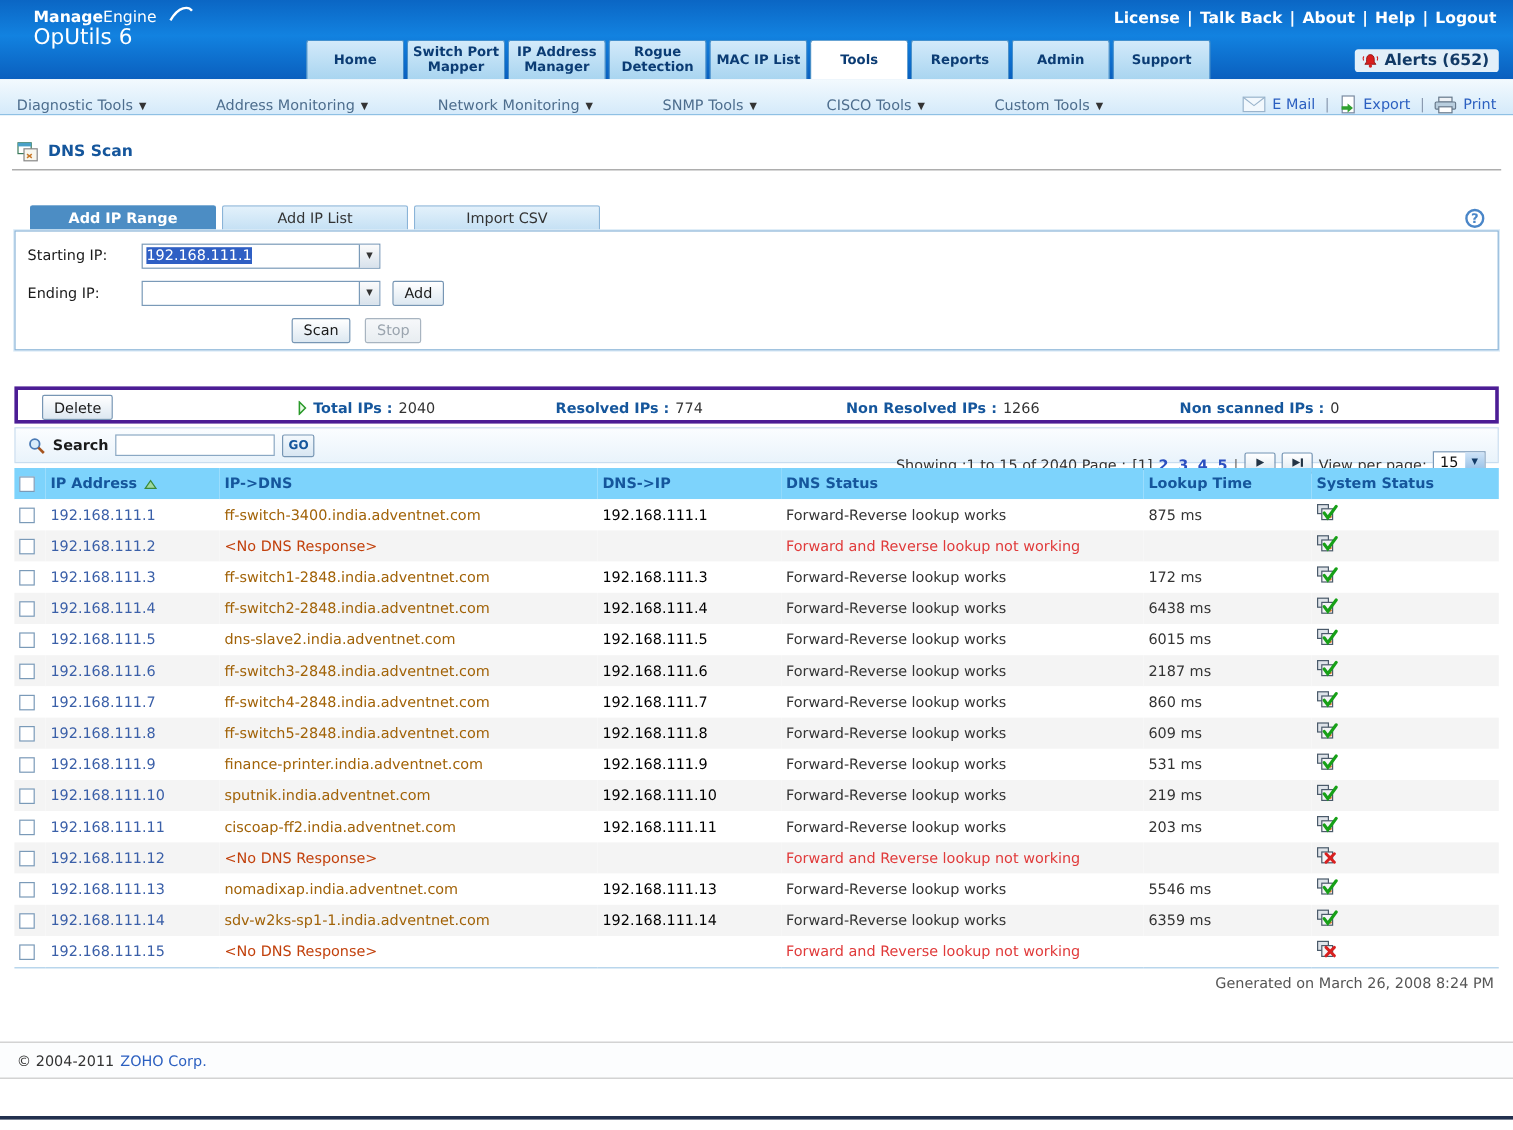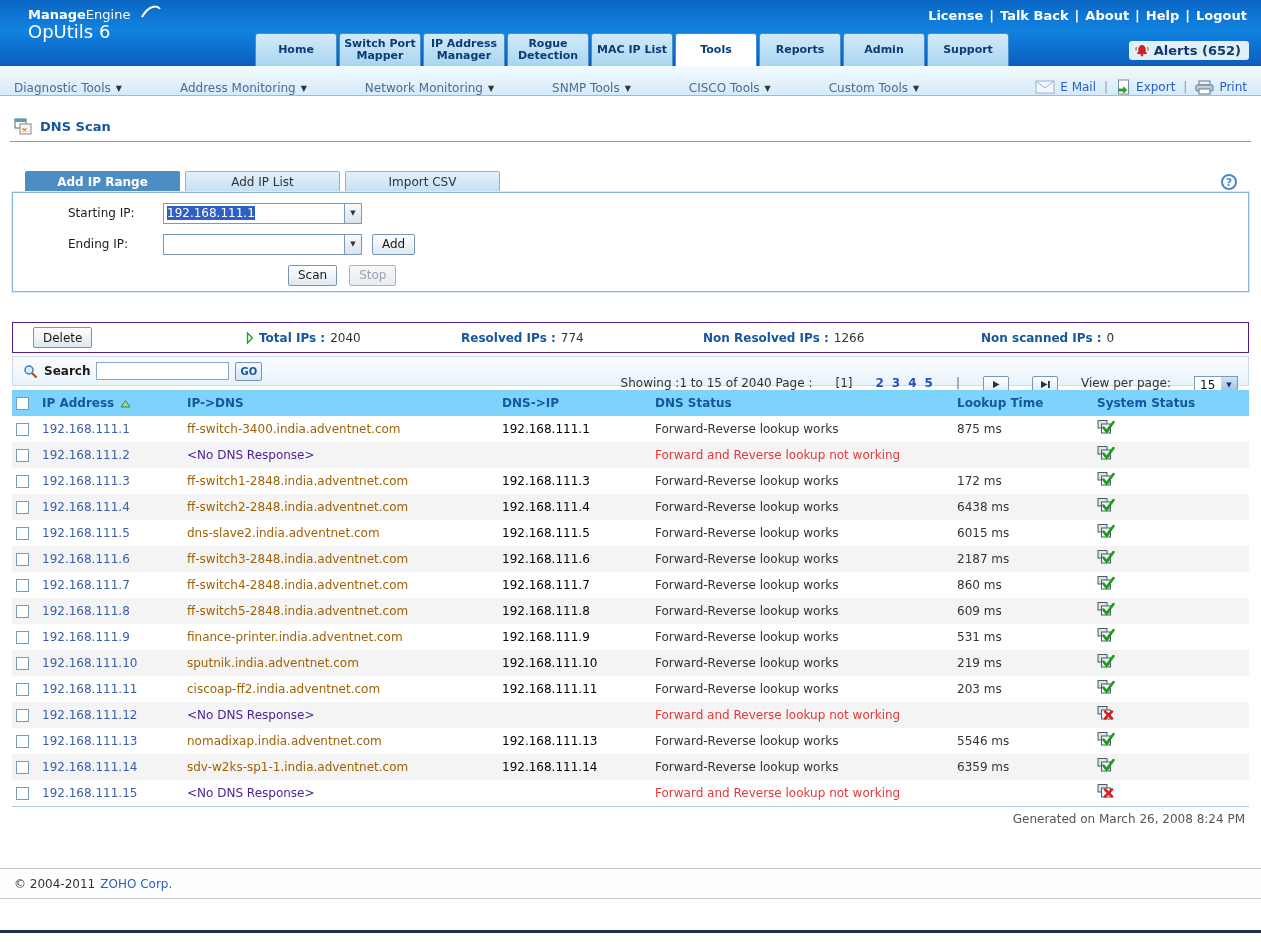--- a/index.html
+++ b/index.html
@@ -49,53 +49,53 @@
   .stab { width:155px; height:21px; font-size:12px; display:flex; align-items:center; justify-content:center;
     border:1px solid #8ab4d8; border-bottom:none; background:linear-gradient(#e3f1fb,#c4e0f4);
     color:#333; border-radius:2px 2px 0 0; cursor:pointer; }
   .stab.active { background:#4c8dc4; color:#fff; font-weight:bold; border-color:#4c8dc4; }
   .help-circle { position:absolute; top:174px; left:1221px; width:16px; height:16px; border:2px solid #4a86c8;
     border-radius:50%; color:#4a86c8; font-weight:bold; font-size:11px; display:flex; align-items:center;
     justify-content:center; cursor:pointer; }
 
   
   .form-panel { position:absolute; top:192px; left:12px; width:1237px; height:100px;
-    border:1px solid #8ab4d8; background:#fff; box-shadow:0 0 0 1px #d9eaf7;padding-left:45px; }
+    border:1px solid #8ab4d8; background:#fff; box-shadow:0 0 0 1px #d9eaf7; }
   .f-row { display:flex; align-items:center; margin:9px 0 0 10px; height:22px; }
   .f-label { width:95px; font-size:12px; color:#1a1a1a; }
   .combo { width:199px; height:21px; border:1px solid #7a9ab8; display:flex; background:#fff; }
   .combo-text { flex:1; padding:2px 3px; font-size:12px; overflow:hidden; white-space:nowrap; }
   .combo-text .sel { background:#2f5fc4; color:#fff; }
   .combo-btn { width:17px; background:linear-gradient(#fbfbfb,#d8e2ec); border-left:1px solid #7a9ab8;
     display:flex; align-items:center; justify-content:center; font-size:7px; color:#333; cursor:pointer; }
   .btn { font-family:inherit; font-size:12px; color:#1a1a1a; background:linear-gradient(#ffffff,#dde8f1);
     border:1px solid #7796b4; border-radius:2px; padding:1px 9px; height:21px; cursor:pointer; }
   .btn.disabled { color:#9aa4ae; border-color:#a8b4c0; background:linear-gradient(#f6f8fa,#e8edf1); }
   .scan-row { margin-left:230px; display:flex; gap:12px; }
 
   
   .stats-bar { position:absolute; top:322px; left:12px; width:1237px; height:31px;
-    border:1px solid #4c1d95; background:#fff; }
+    border:3px solid #4c1d95; background:#fff; }
   .stats-bar .btn { position:absolute; left:20px; top:4px; }
   .stat { position:absolute; top:8px; display:flex; align-items:center; gap:5px; font-size:12px; }
   .stat .s-label { color:#15569c; font-weight:bold; }
   .stat .s-value { color:#333; }
   .stat1 { left:233px; } .stat2 { left:448px; } .stat3 { left:690px; } .stat4 { left:968px; }
 
   
   .search-bar { position:absolute; top:356px; left:12px; width:1237px; height:30px;
     border:1px solid #c9ddef; background:linear-gradient(#fbfdff,#e9f3fb);
     display:flex; align-items:center; padding:0 10px; font-size:12px; color:#333; }
   .search-left { display:flex; align-items:center; gap:6px; }
   .search-label { font-weight:bold; color:#1a1a1a; }
   .search-input { width:133px; height:18px; border:1px solid #8aa8c4; font-size:12px; padding:0 3px;
     font-family:inherit; }
   .go-btn { font-family:inherit; font-size:10px; font-weight:bold; color:#15569c; height:19px; padding:0 4px;
     background:linear-gradient(#f4f9fd,#d8e6f2); border:1px solid #7796b4; border-radius:2px; cursor:pointer; }
-  .pager { margin-left:auto; display:flex; align-items:flex-start; gap:23px;margin-top:28px; }
+  .pager { margin-left:auto; display:flex; align-items:flex-end; gap:5px;margin-top:28px; }
   .page-current { color:#333; }
   .page-links { display:flex; gap:8px; }
   .page-links a { color:#2b4fc0; font-weight:bold; text-decoration:none; cursor:pointer; }
   .pg-sep { color:#666; }
   .nav-btn { width:26px; height:18px; display:flex; align-items:center; justify-content:center;
     background:linear-gradient(#ffffff,#dde8f1); border:1px solid #7796b4; border-radius:2px; cursor:pointer; }
   .vpp { width:44px; height:19px; border:1px solid #7a9ab8; background:#fff; display:flex; cursor:pointer; }
   .vpp-text { flex:1; font-size:12px; padding:1px 0 0 5px; color:#111; }
   .vpp-btn { width:16px; background:linear-gradient(#cfe3f7,#8fbce4); display:flex; align-items:center;
     justify-content:center; font-size:7px; color:#123a66; }
@@ -109,21 +109,21 @@
   .dns-table tbody tr.even { background:#f4f4f4; }
   .dns-table tbody tr.odd { background:#fff; }
   .dns-table td { padding-left:4px; }
   .col-check { width:26px; } .col-ip { width:145px; } .col-host { width:315px; }
   .col-rip { width:153px; } .col-status { width:302px; } .col-time { width:140px; } .col-sys { width:156px; }
   .checkbox { display:inline-block; width:13px; height:13px; border:1px solid #7a9ab8; background:#fff;
     vertical-align:middle; cursor:pointer; }
   .th-ip-wrap { display:flex; align-items:center; gap:6px; }
   .c-ip a { color:#3a5fa8; text-decoration:none; cursor:pointer; }
   .c-host { color:#a16207; }
-  .c-host.nores { color:#4c1d95; }
+  .c-host.nores { color:#c2410c; }
   .c-status.ok { color:#333; }
   .c-status.fail { color:#e03a3a; }
   .c-time { color:#333; }
   .c-sys { padding-left:10px; }
 
   .generated { position:absolute; top:812px; right:16px; font-size:12px; color:#555; }
 
   
   .footer { position:absolute; top:868px; left:0; width:1261px; height:31px; border-top:1px solid #c9c9c9;
     border-bottom:1px solid #c9c9c9; background:#fcfdfe; display:flex; align-items:center; padding-left:14px;

